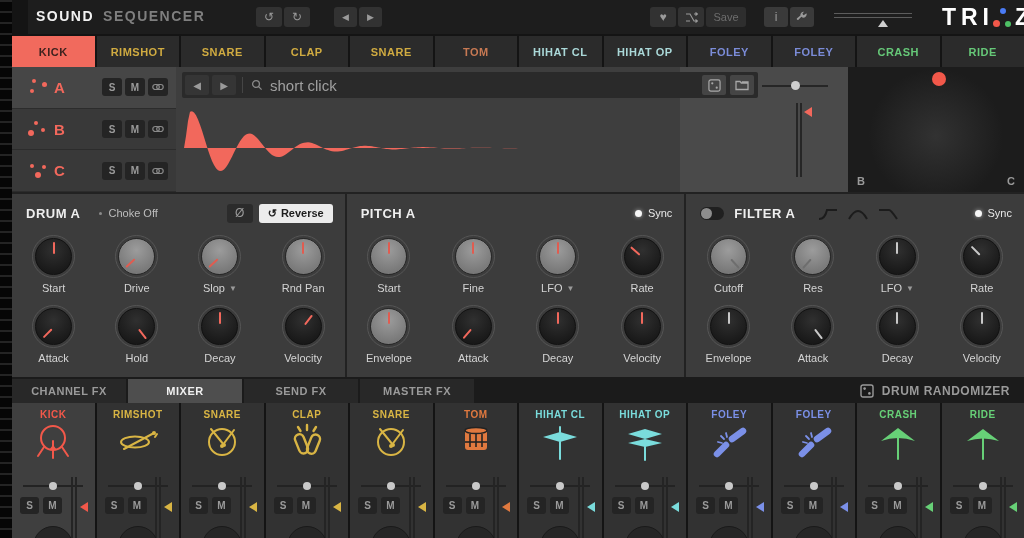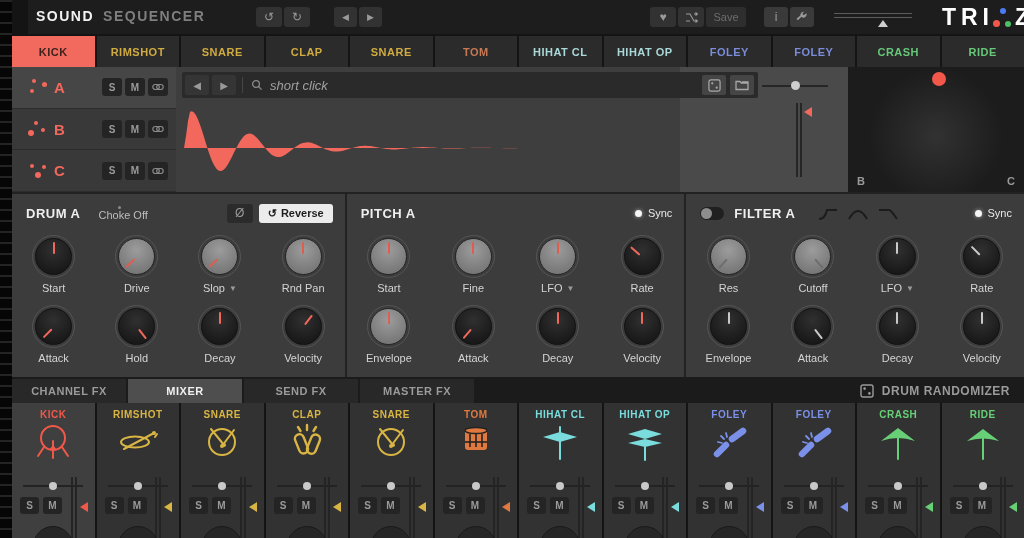--- a/index.html
+++ b/index.html
@@ -52,21 +52,21 @@
   .layer-btns { margin-left:auto; margin-right:8px; display:flex; gap:3px; }
   .sq-btn { width:20px; height:18px; background:#242424; border-radius:3px; color:#9a9a9a;
     font-size:10px; font-weight:bold; display:flex; align-items:center; justify-content:center; }
 
   .sample-right-bg { position:absolute; left:668px; top:0; width:168px; height:125px; background:#4a4a4a; }
   .sample-bar { position:absolute; left:170px; top:5px; width:576px; height:26px; background:#2a2a2a;
     border-radius:2px; display:flex; align-items:center; }
   .sample-bar .nav { width:24px; height:20px; margin-left:3px; background:#353535; border-radius:2px;
     color:#9a9a9a; font-size:10px; display:flex; align-items:center; justify-content:center; }
   .sample-bar .divider { width:1px; height:16px; background:#454545; margin:0 8px 0 6px; }
-  .sample-bar .val { color:#a0a0a0; font-size:13px; margin-left:7px;font-style:italic; }
+  .sample-bar .val { color:#a0a0a0; font-size:15px; margin-left:7px; }
   .sample-bar .right-icons { margin-left:auto; margin-right:4px; display:flex; gap:4px; }
   .sample-bar .right-icons .ic { width:24px; height:20px; background:#454545; border-radius:2px;
     display:flex; align-items:center; justify-content:center; }
   .waveform { position:absolute; left:170px; top:33px; }
 
   .pan-h { position:absolute; left:750px; top:18px; width:66px; height:2px; background:#262626; }
   .pan-h .dot { position:absolute; left:29px; top:-4px; width:9px; height:9px; border-radius:50%; background:#cfcfcf; }
   .vslider { position:absolute; left:784px; top:36px; width:6px; height:74px;
     border-left:2px solid #262626; border-right:2px solid #262626; }
   .vslider-tri { position:absolute; left:792px; top:40px; width:0; height:0;
@@ -77,21 +77,21 @@
   .xy-dot { position:absolute; left:84px; top:5px; width:14px; height:14px; border-radius:50%; background:#f2584a; }
   .xy-lab { position:absolute; bottom:5px; color:#9a9a9a; font-size:11px; font-weight:bold; }
   .xy-lab.b { left:9px; } .xy-lab.c { right:9px; }
 
   
   .knob-section { position:absolute; left:12px; top:192px; width:1012px; height:185px; display:flex; }
   .panel { background:#3c3c3c; border-top:2px solid #222; position:relative; }
   .panel + .panel { border-left:2px solid #222; }
   .p-head { display:flex; align-items:center; height:30px; padding:8px 12px 0 14px; }
   .p-title { color:#efefef; font-size:13px; font-weight:bold; letter-spacing:.5px; }
-  .choke { display:flex; align-items:center; margin-left:18px; color:#bdbdbd; font-size:11px;flex-direction:column; }
+  .choke { display:flex; align-items:center; margin-left:18px; color:#bdbdbd; font-size:11px; }
   .choke .cdot { width:3px; height:3px; border-radius:50%; background:#8a8a8a; margin-right:7px; }
   .p-right { margin-left:auto; display:flex; align-items:center; gap:6px; }
   .phase-btn { width:26px; height:19px; background:#2b2b2b; border-radius:3px; color:#9a9a9a;
     font-size:12px; display:flex; align-items:center; justify-content:center; }
   .reverse-btn { height:19px; padding:0 9px; background:#ececec; border-radius:3px; color:#1e1e1e;
     font-size:11px; font-weight:bold; display:flex; align-items:center; gap:4px; }
   .sync { display:flex; align-items:center; gap:6px; }
   .sync .led { width:7px; height:7px; border-radius:50%; background:#f5f5f5; box-shadow:0 0 4px #ffffff88; }
   .sync .s-lab { color:#e8e8e8; font-size:11px; }
   .toggle { width:24px; height:13px; background:#202020; border-radius:7px; position:relative; margin-right:10px; }
@@ -465,29 +465,29 @@
             <span class="sync">
               <span class="led"></span>
               <span class="s-lab">Sync</span>
             </span>
           </span>
         </div>
         <div class="knob-rows">
           <div class="krow">
             <div class="kcell">
               <div class="knob light">
+                <div class="pointer" style="background: rgb(110, 110, 110); transform: rotate(138deg);"></div>
+              </div>
+              <div class="klabel">Cutoff</div>
+            </div>
+            <div class="kcell">
+              <div class="knob light">
                 <div class="pointer" style="background: rgb(110, 110, 110); transform: rotate(-138deg);"></div>
               </div>
               <div class="klabel">Res</div>
-            </div>
-            <div class="kcell">
-              <div class="knob light">
-                <div class="pointer" style="background: rgb(110, 110, 110); transform: rotate(138deg);"></div>
-              </div>
-              <div class="klabel">Cutoff</div>
             </div>
             <div class="kcell">
               <div class="knob dark">
                 <div class="pointer" style="background: rgb(201, 201, 201); transform: rotate(0deg);"></div>
               </div>
               <div class="klabel">LFO<span class="dd">▼</span></div>
             </div>
             <div class="kcell">
               <div class="knob dark">
                 <div class="pointer" style="background: rgb(201, 201, 201); transform: rotate(-45deg);"></div>

